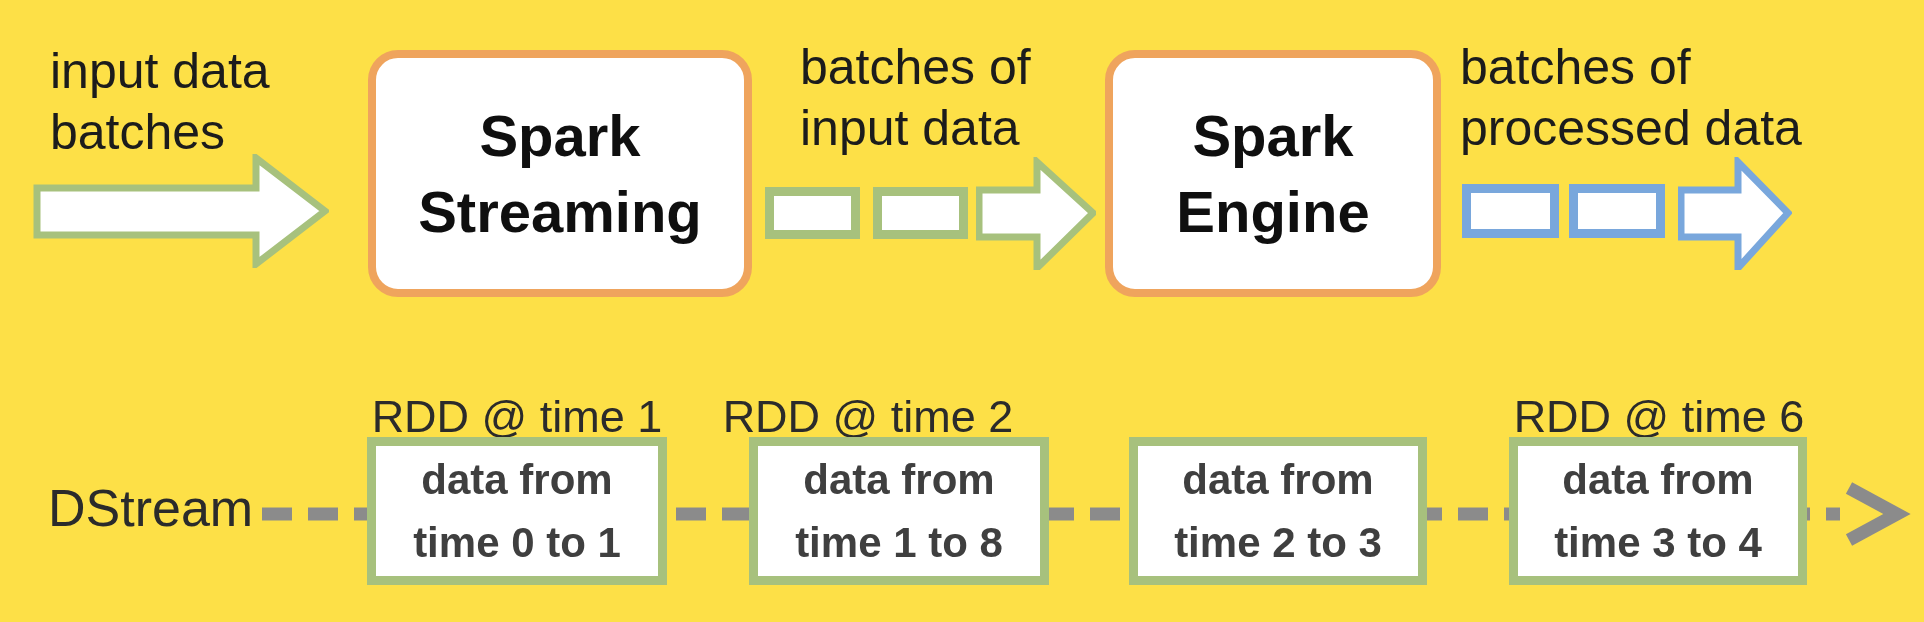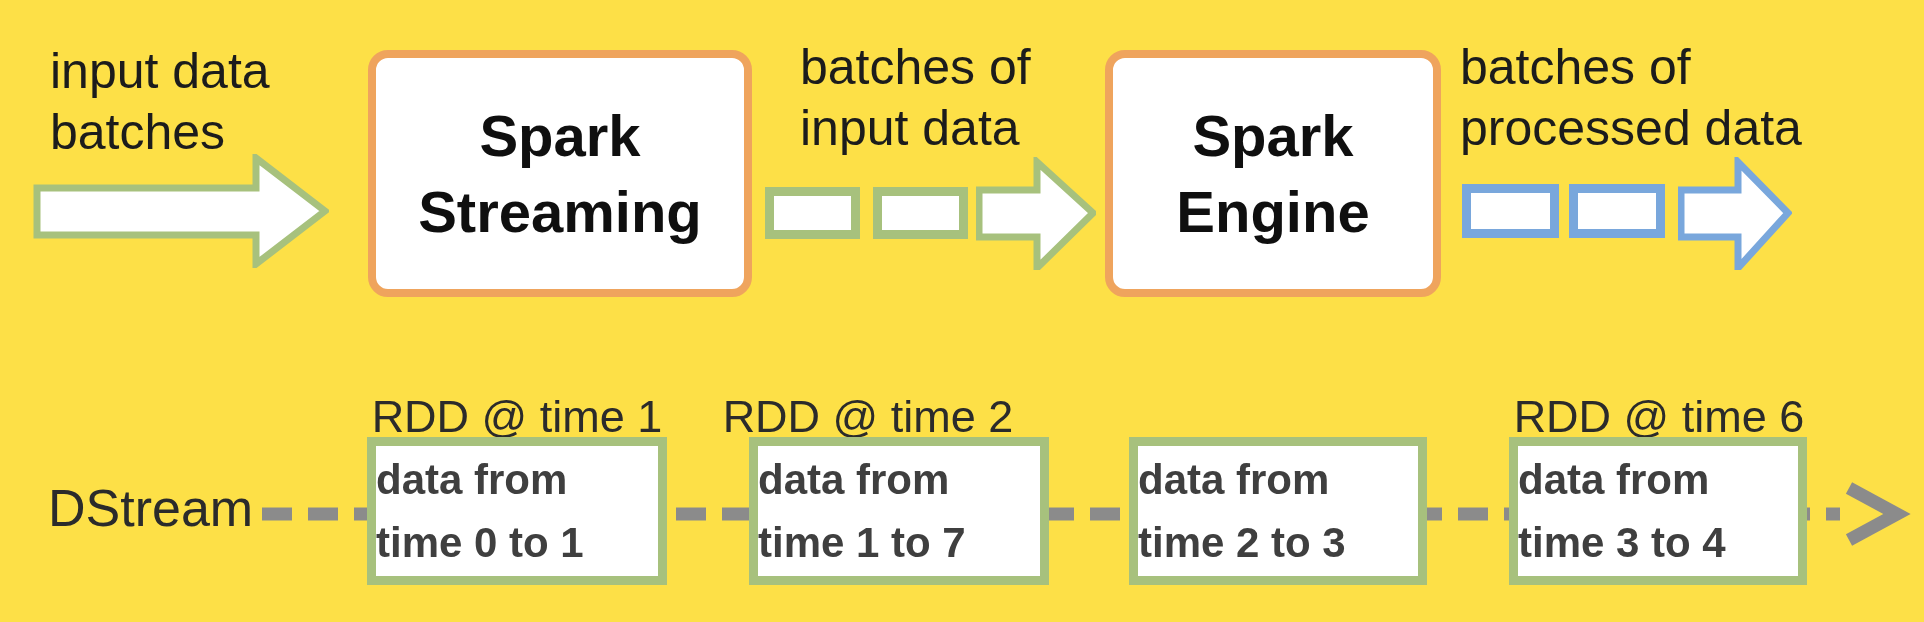--- a/index.html
+++ b/index.html
@@ -3,37 +3,37 @@
 <meta charset="utf-8">
 <style>
   html,body{margin:0;padding:0;background:#fff;}
   .canvas{
     position:relative;width:1924px;height:622px;background:#fde047;
     font-family:"Liberation Sans",sans-serif;overflow:hidden;
   }
   .abs{position:absolute;}
   .toplabel{font-size:50px;line-height:61px;color:var(--text-black,#1c1c1c);white-space:nowrap;}
   .orange-box{
-    background:#fff;border:8px solid var(--orange,#EFA45D);border-radius:20px;
+    background:#fff;border:8px solid var(--orange,#EFA45D);border-radius:30px;
     display:flex;flex-direction:column;align-items:center;justify-content:center;
     text-align:center;box-sizing:border-box;
   }
   .orange-box .t{font-weight:bold;font-size:58px;line-height:76px;color:#0f0f0f;white-space:nowrap;}
   .batch-box{background:#fff;border:9px solid var(--green,#A7C17D);box-sizing:border-box;}
   .batch-box.blue{border-color:var(--blue,#79A7DC);}
   .block-arrow polygon{fill:#ffffff;stroke:var(--green,#A7C17D);stroke-width:7;stroke-linejoin:miter;}
   .block-arrow.blue polygon{stroke:var(--blue,#79A7DC);}
   .flowline{left:0;top:0;z-index:1;}
   .flowline line{stroke:var(--gray,#8B8B8B);stroke-width:13;}
   .flowline path{stroke:var(--gray,#8B8B8B);stroke-width:13;fill:none;}
   .dstream-label{font-size:52px;color:#2b2b2b;white-space:nowrap;z-index:2;}
   .rdd-title{font-size:45px;line-height:52px;color:#2b2b2b;text-align:center;white-space:nowrap;margin-top:25px;}
   .rdd-box{
     background:#fff;border:9px solid var(--green,#A7C17D);box-sizing:border-box;z-index:2;
-    display:flex;flex-direction:column;align-items:flex-start;justify-content:center;text-align:center;
+    display:flex;flex-direction:column;align-items:center;justify-content:center;text-align:center;
   }
   .rdd-box .l{font-size:42px;line-height:63px;font-weight:bold;color:var(--text-dark,#3F3F3F);white-space:nowrap;}
 </style>
 </head>
 <body>
 
 <div class="canvas">
 
   <div class="abs toplabel" style="left:50px;top:41px;">
     <div>input data</div>
@@ -88,21 +88,21 @@
   <div class="abs rdd-title" style="left:367px;top:366px;width:300px;">RDD @ time 1</div>
   <div class="abs rdd-title" style="left:718px;top:366px;width:300px;">RDD @ time 2</div>
   <div class="abs rdd-title" style="left:1509px;top:366px;width:300px;">RDD @ time 6</div>
 
   <div class="abs rdd-box" style="left:367px;top:437px;width:300px;height:148px;">
     <div class="l">data from</div>
     <div class="l">time 0 to 1</div>
   </div>
   <div class="abs rdd-box" style="left:749px;top:437px;width:300px;height:148px;">
     <div class="l">data from</div>
-    <div class="l">time 1 to 7</div>
+    <div class="l">time 1 to 8</div>
   </div>
   <div class="abs rdd-box" style="left:1129px;top:437px;width:298px;height:148px;">
     <div class="l">data from</div>
     <div class="l">time 2 to 3</div>
   </div>
   <div class="abs rdd-box" style="left:1509px;top:437px;width:298px;height:148px;">
     <div class="l">data from</div>
     <div class="l">time 3 to 4</div>
   </div>
 

